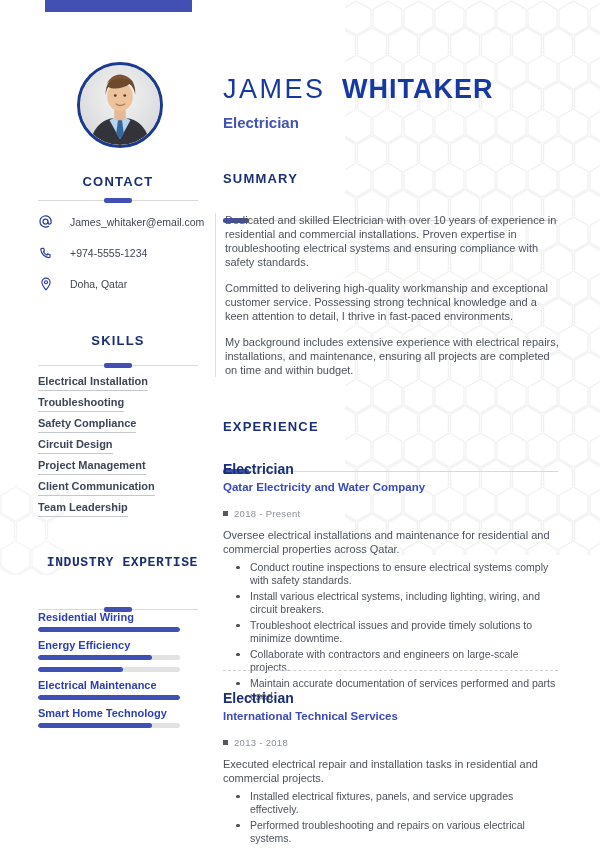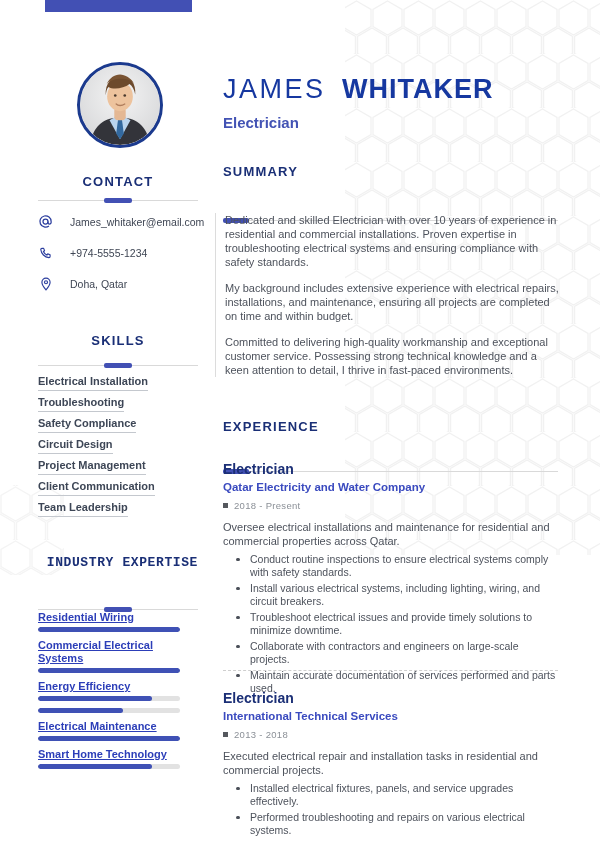--- a/index.html
+++ b/index.html
@@ -48,41 +48,41 @@
   .skills-head { top:333px; text-align:center; }
   .skills-div  { top:357px; }
   .skills-list { top:375px;text-align:right; }
   .skill-item { font-size:11px; font-weight:700; color:#3d4656; display:table;
     padding-bottom:3px; margin-bottom:5px; border-bottom:1px solid #c4c8ce; }
 
   .industry-head { top:555px; text-align:right; white-space:nowrap; letter-spacing:0.6px;font-family:Liberation Mono, monospace; }
   .industry-div  { top:595px; }
   .industry-list { top:611px; width:146px; }
   .ind-item { margin-bottom:7px; }
-  .ind-label { font-size:11px; line-height:13px; font-weight:700; color:#2c3eb8; margin-bottom:3px;text-decoration:underline; }
+  .ind-label { font-size:11px; line-height:13px; font-weight:700; color:#2c3eb8; margin-bottom:3px; }
   .ind-track { width:142px; height:5px; border-radius:3px; background:#e2e2e2; overflow:hidden; }
   .ind-fill  { height:5px; border-radius:3px; background:#3f51b5; }
 
   
   .main-col { left:223px; width:335px; }
-  .summary-head { top:164px; }
+  .summary-head { top:171px; }
   .summary-div  { top:200px; }
   .summary-body { left:215px; top:213px; width:344px; padding-left:9px; border-left:1px solid #dcdcdc; }
   .summary-body p { font-size:11px; line-height:14px; color:#4d525c; margin-bottom:12px; }
   .summary-body p:last-child { margin-bottom:0; }
 
   .experience-head { top:419px; }
   .experience-div  { top:445px; }
 
   .job { }
   .job1 { top:461px; }
   .job2 { top:690px; }
   .job-title { font-size:14px; font-weight:800; color:#1b2f76; }
   .job-company { margin-top:4px; font-size:11.5px; font-weight:700; color:#3a4abf; }
-  .job-dates { margin-top:7px; display:flex; align-items:center; gap:6px; }
+  .job-dates { margin-top:15px; display:flex; align-items:center; gap:6px; }
   .date-square { width:5px; height:5px; background:#55585e; }
   .job-dates span { font-size:9.5px; color:#8b9097; letter-spacing:0.3px; }
   .job-desc { margin-top:9px; font-size:11px; line-height:14px; color:#4d525c; }
   .job-bullets { margin-top:5px; list-style:none; }
   .job-bullets li { position:relative; padding-left:27px; font-size:10.5px; line-height:12.5px;
     color:#4d525c; margin-bottom:4px; }
   .job-bullets li::before { content:''; position:absolute; left:13px; top:4.5px;
     width:3.5px; height:3.5px; border-radius:50%; background:#4a4f58; }
 
   .jobs-sep { top:670px; border-top:1px dashed #cfcfcf; height:0; }
@@ -196,26 +196,20 @@
   </div>
 
 <div class="layer sidebar-col industry-list">
   <div class="ind-item">
     <div class="ind-label">Residential Wiring</div>
     <div class="ind-track">
         <div class="ind-fill" style="width: 100%;"></div>
       </div>
   </div>
   <div class="ind-item">
-    <div class="ind-label">Commercial Electrical Systems</div>
-    <div class="ind-track">
-        <div class="ind-fill" style="width: 100%;"></div>
-      </div>
-  </div>
-  <div class="ind-item">
     <div class="ind-label">Energy Efficiency</div>
     <div class="ind-track">
         <div class="ind-fill" style="width: 80%;"></div>
       </div>
   </div>
   <div class="ind-item">
     <div class="ind-track">
         <div class="ind-fill" style="width: 60%;"></div>
       </div>
   </div>
@@ -233,22 +227,22 @@
   </div>
 </div>
 
 <div class="layer main-col sec-head summary-head">SUMMARY</div>
 <div class="layer main-col divider left summary-div">
     <span class="accent"></span>
   </div>
 
 <div class="layer summary-body">
   <p>Dedicated and skilled Electrician with over 10 years of experience in residential and commercial installations. Proven expertise in troubleshooting electrical systems and ensuring compliance with safety standards.</p>
+  <p>Committed to delivering high-quality workmanship and exceptional customer service. Possessing strong technical knowledge and a keen attention to detail, I thrive in fast-paced environments.</p>
   <p>My background includes extensive experience with electrical repairs, installations, and maintenance, ensuring all projects are completed on time and within budget.</p>
-  <p>Committed to delivering high-quality workmanship and exceptional customer service. Possessing strong technical knowledge and a keen attention to detail, I thrive in fast-paced environments.</p>
 </div>
 
 <div class="layer main-col sec-head experience-head">EXPERIENCE</div>
 <div class="layer main-col divider left experience-div">
     <span class="accent"></span>
   </div>
 
 <div class="layer main-col job job1">
   <div class="job-title">Electrician</div>
   <div class="job-company">Qatar Electricity and Water Company</div>

